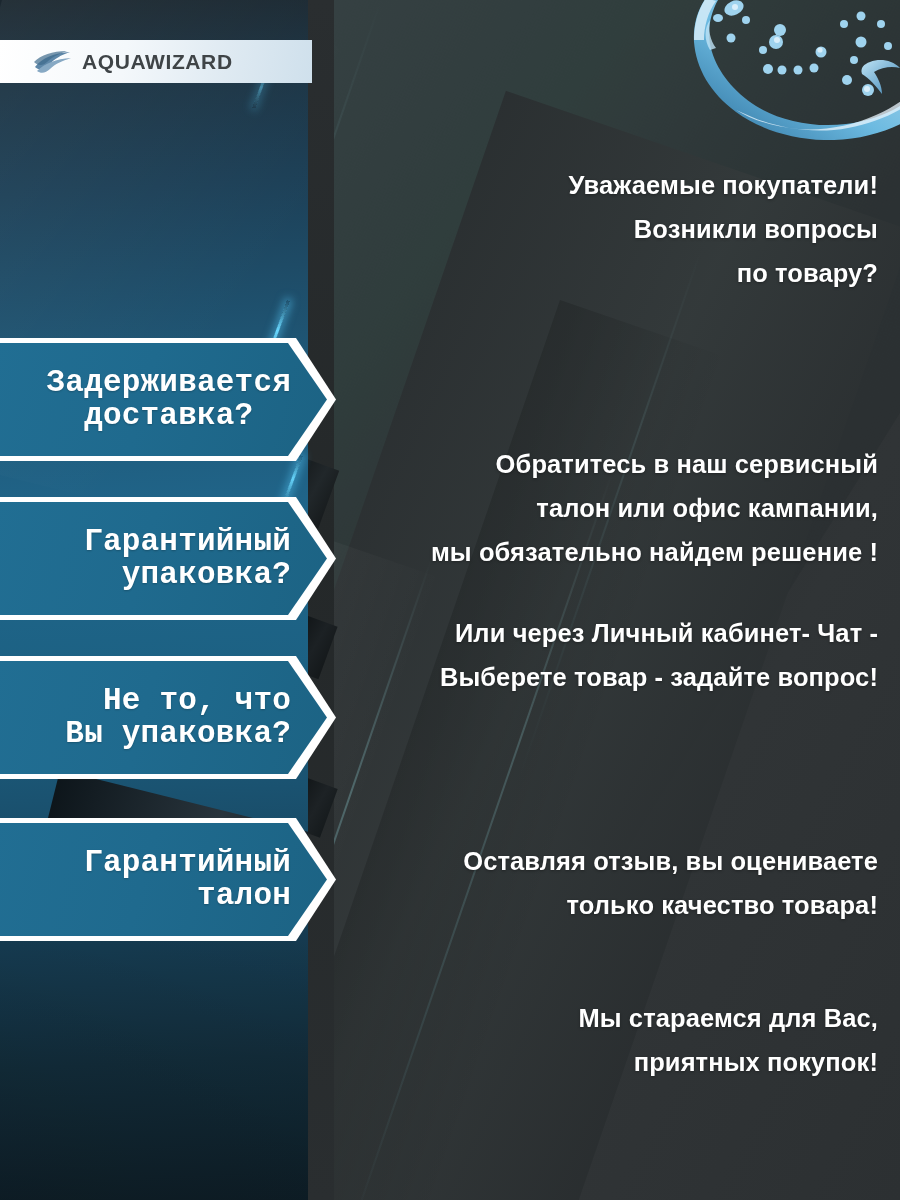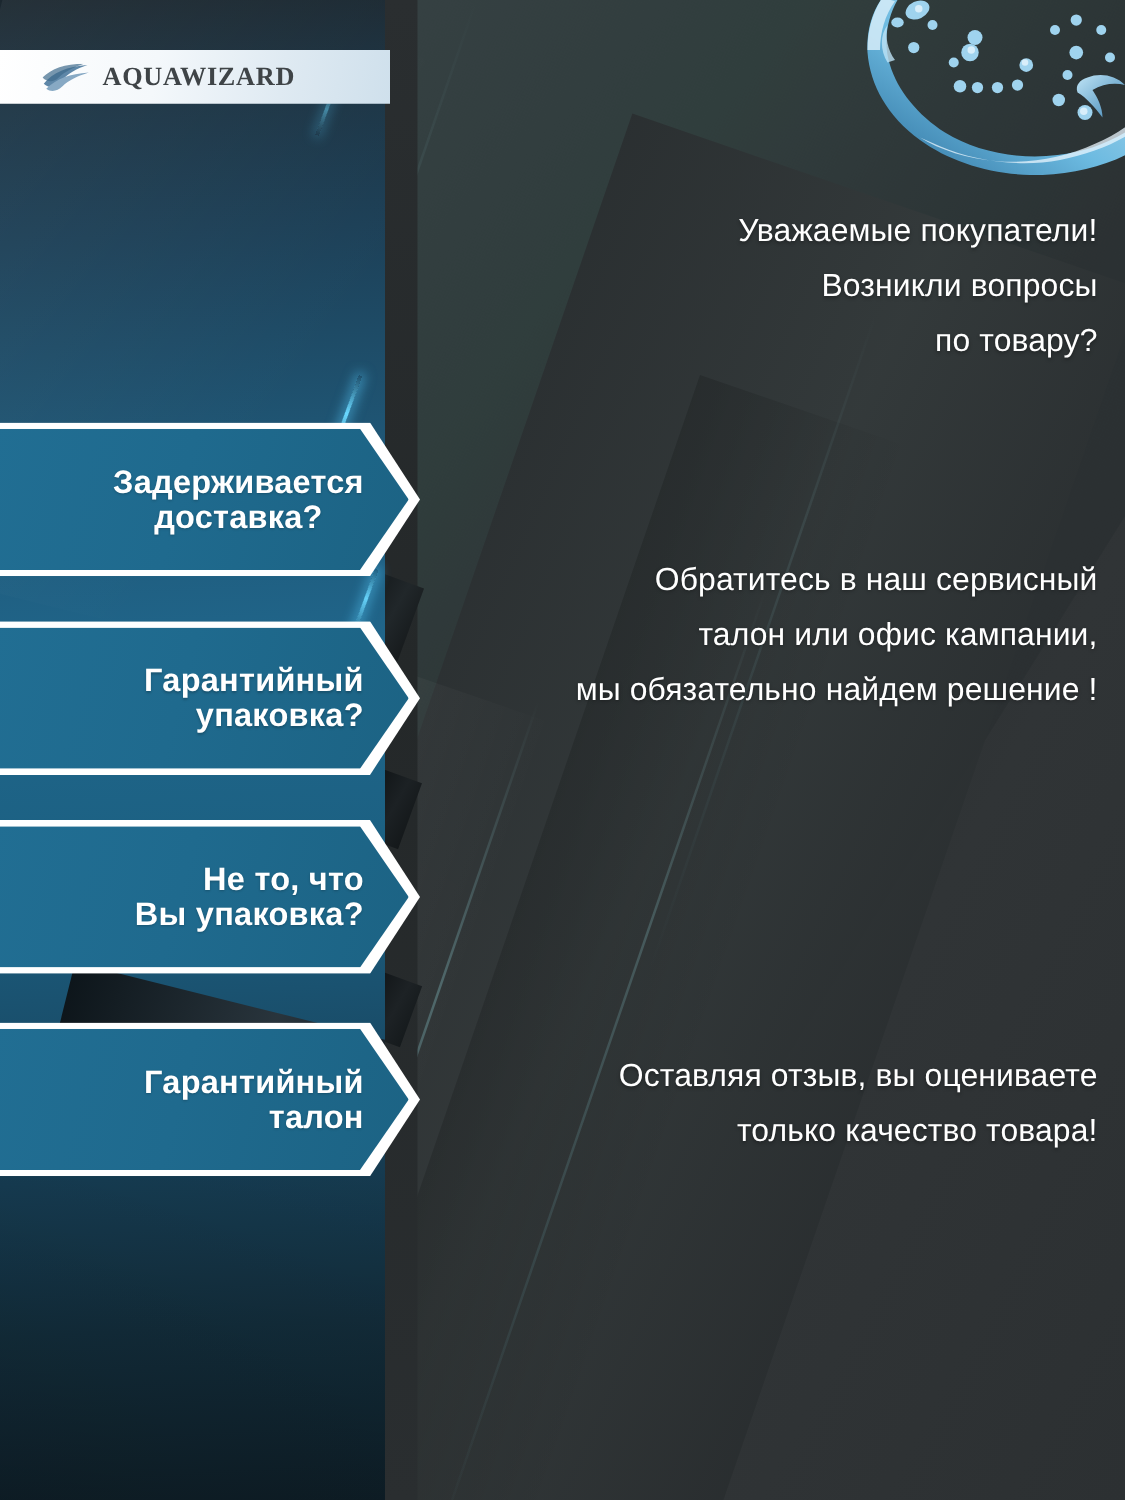--- a/index.html
+++ b/index.html
@@ -160,21 +160,21 @@
     position:absolute;
     left:0; top:40px;
     width:312px; height:43px;
     background:linear-gradient(100deg,#ffffff 0%,#f4f8fb 40%,#dfeaf2 72%,#cfe0ec 100%);
     display:flex; align-items:center;
     padding-left:34px;
     gap:10px;
   }
   .logo-mark { width:38px; height:22px; flex:0 0 auto; }
   .logo-text {
-    font-family:Liberation Serif, serif;
+    font-family:Liberation Sans, sans-serif;
     font-weight:bold;
     font-size:21px;
     letter-spacing:.6px;
     color:#3f4447;
     white-space:nowrap;
   }
 
   
   .banner {
     position:absolute;
@@ -194,23 +194,23 @@
     -webkit-clip-path:polygon(0 0, 294px 0, 333px 50%, 294px 100%, 0 100%);
     clip-path:polygon(0 0, 294px 0, 333px 50%, 294px 100%, 0 100%);
     background:linear-gradient(105deg,#1f6a8e 0%,#20688b 40%,#1d6established 70%,#1c6384 100%);
     background:linear-gradient(105deg,#216e93 0%,#1f6a8e 45%,#1c6384 100%);
     display:flex;
     align-items:center;
     justify-content:flex-end;
     padding:0 36px 0 14px;
   }
   .banner-text {
-    font-family:Liberation Sans, sans-serif;
+    font-family:Liberation Mono, monospace;
     font-weight:bold;
-    font-size:26px;
+    font-size:31px;
     line-height:1.06;
     color:#ffffff;
     text-align:right;
     letter-spacing:.2px;
     text-shadow:0 1px 2px rgba(0,0,0,.22);
     white-space:pre-line;
     margin-left:44px;
   }
   .banner-1 { top:338px; }
   .banner-2 { top:497px; }
@@ -225,21 +225,21 @@
     width:570px; height:1200px;
     padding:0 22px 0 8px;
   }
   .para {
     position:absolute;
     right:22px;
     width:548px;
     text-align:right;
     color:#ffffff;
     font-family:"Liberation Sans", sans-serif;
-    font-weight:normal;
+    font-weight:bold;
     font-size:25.5px;
     line-height:1.72;
     letter-spacing:.1px;
     white-space:pre-line;
     text-shadow:0 1px 3px rgba(0,0,0,.35);
   }
   .p1 { top:164px; }
   .p2 { top:330px; }
   .p3 { top:443px; }
   .p4 { top:612px; }
@@ -372,17 +372,21 @@
     </div>
   </div>
 
   <div class="right-col">
     <div class="para p1">Уважаемые покупатели!
 Возникли вопросы
 по товару?</div>
     <div class="para p3">Обратитесь в наш сервисный
 талон или офис кампании,
 мы обязательно найдем решение !</div>
+    <div class="para p4">Или через Личный кабинет- Чат -
+Выберете товар - задайте вопрос!</div>
     <div class="para p6">Оставляя отзыв, вы оцениваете
 только  качество товара!</div>
+    <div class="para p7">Мы стараемся для Вас,
+приятных покупок!</div>
   </div>
 
 </div>
 
 </body></html>

